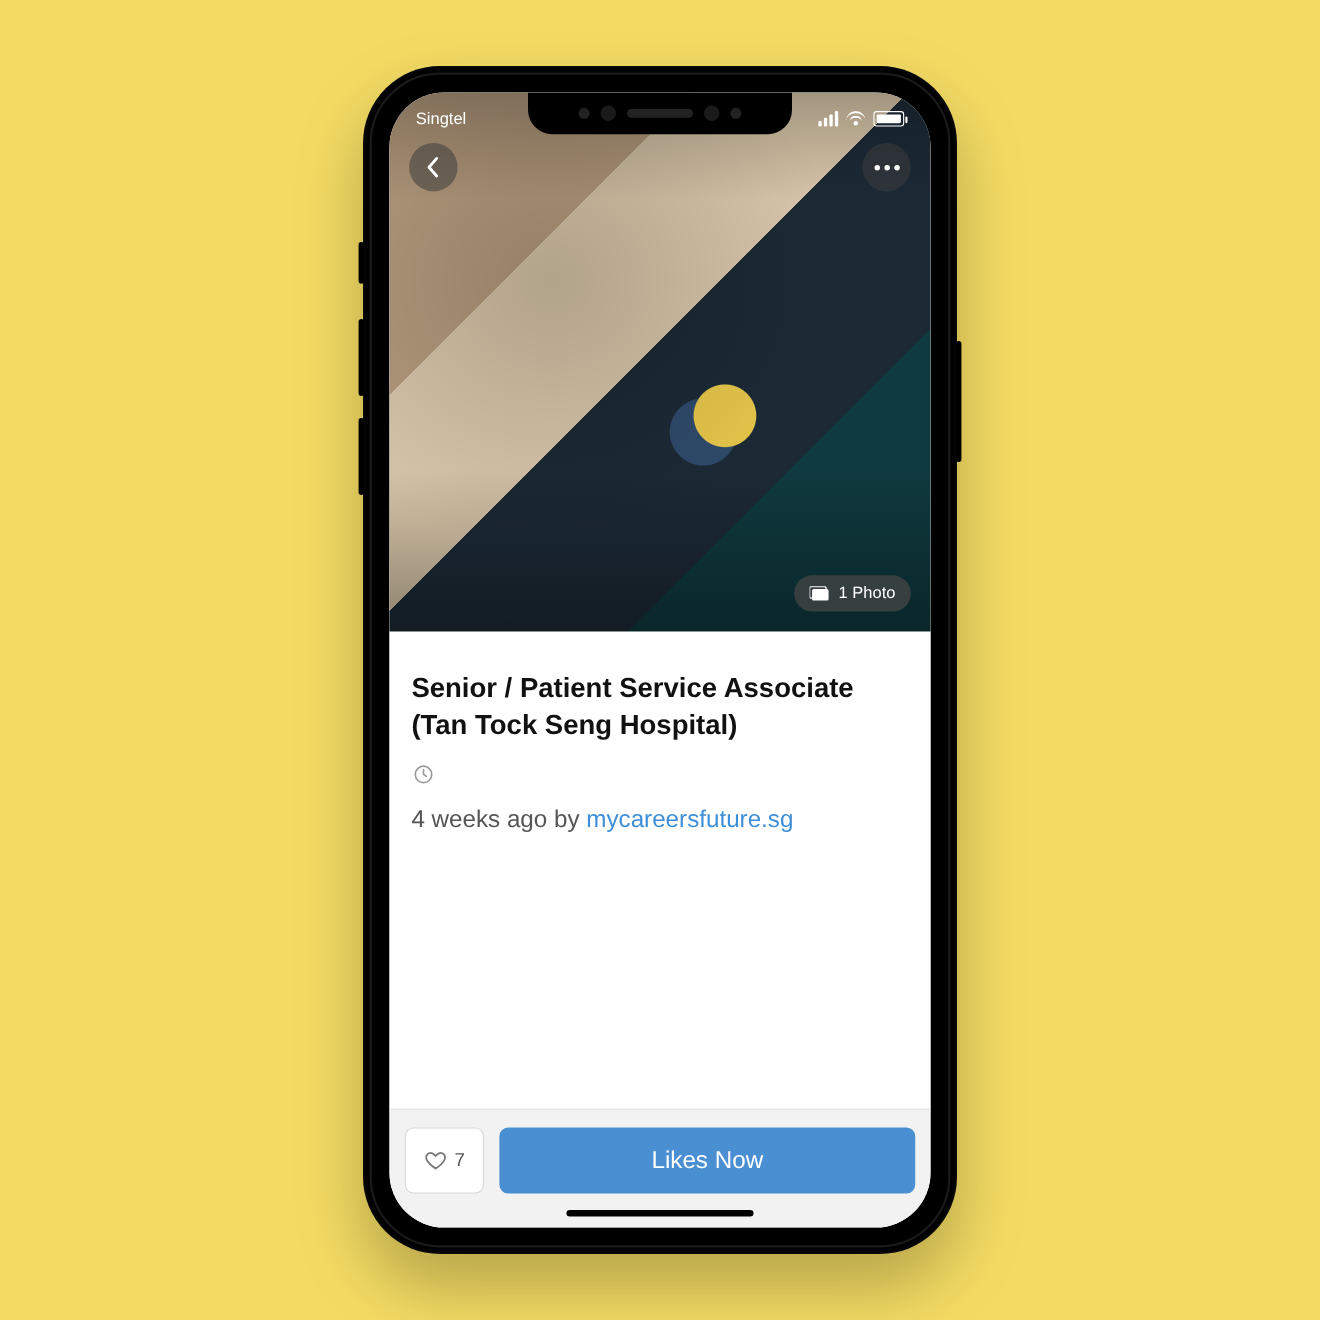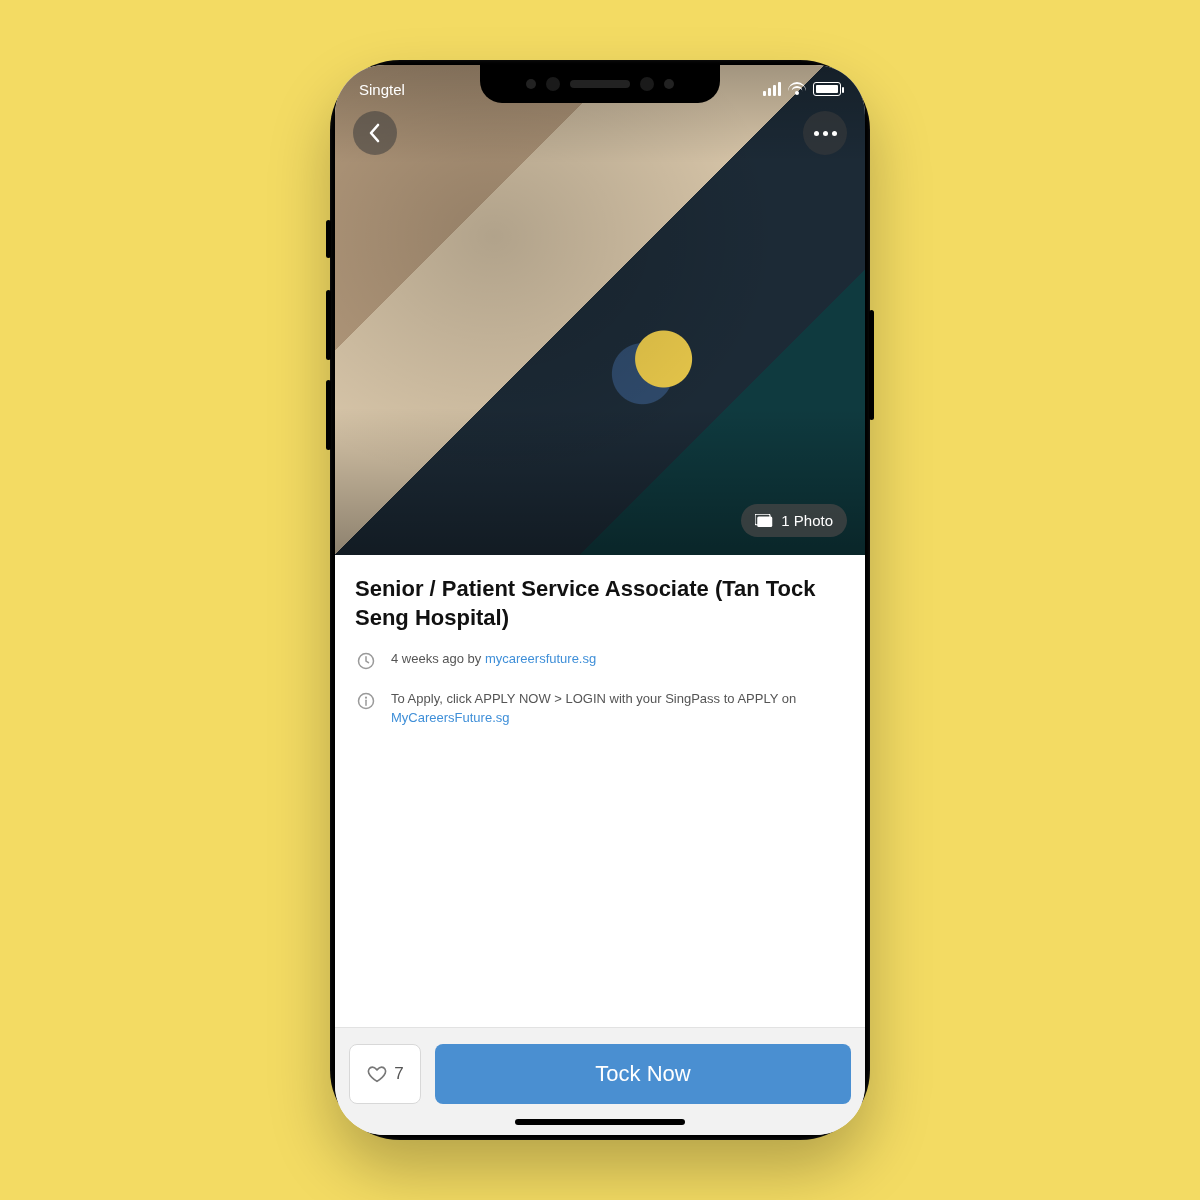--- a/index.html
+++ b/index.html
@@ -10,21 +10,21 @@
     display: flex;
     align-items: center;
     justify-content: center;
   }
 
   .phone {
     width: 540px;
     height: 1080px;
     background: #000;
     border-radius: 70px;
-    padding: 5px;
+    padding: 24px;
     position: relative;
     box-shadow: 0 30px 60px rgba(0,0,0,0.25), inset 0 0 4px rgba(255,255,255,0.1);
   }
   .phone::before {
     content: "";
     position: absolute;
     inset: 6px;
     border-radius: 64px;
     border: 2px solid #1a1a1a;
     pointer-events: none;
@@ -144,33 +144,35 @@
   .photo-pill svg { width: 18px; height: 14px; }
 
   
   .content {
     flex: 1;
     background: #fff;
     padding: 20px 20px 0 20px;
     overflow: hidden;
   }
   .title {
-    font-size: 22px;
+    font-size: 25px;
     font-weight: 700;
     color: #111;
     line-height: 1.3;
     margin-bottom: 18px;
+    margin-top: 16px;
   }
   .meta-row {
     display: flex;
     align-items: flex-start;
     gap: 14px;
     margin-bottom: 18px;
-    font-size: 13px;
+    font-size: 22px;
     color: #555;
+    flex-direction: column;
   }
   .meta-row .ico {
     width: 22px; height: 22px; flex: 0 0 22px;
     color: #9a9a9a;
     display: flex; align-items: center; justify-content: center;
   }
   .meta-row .txt { flex: 1; line-height: 1.45; }
   .link { color: #3f8fd8; }
 
   
@@ -285,41 +287,29 @@
               <path d="M12 7v5l3 2" stroke="currentColor" stroke-width="1.8" fill="none" stroke-linecap="round"></path>
             </svg>
         </span>
         <span class="txt">
           <span>4 weeks ago by </span><span class="link">mycareersfuture.sg</span>
         </span>
       </div>
 
 
 
-      <div class="meta-row">
-        <span class="ico">
-          <svg width="20" height="20" viewBox="0 0 24 24">
-              <circle cx="12" cy="12" r="9" fill="none" stroke="currentColor" stroke-width="1.8"></circle>
-              <circle cx="12" cy="8" r="1.3" fill="currentColor"></circle>
-              <path d="M12 11v6" stroke="currentColor" stroke-width="1.8" stroke-linecap="round"></path>
-            </svg>
-        </span>
-        <span class="txt">
-          <span>To Apply, click APPLY NOW &gt; LOGIN with your SingPass to APPLY on </span><span class="link">MyCareersFuture.sg</span>
-        </span>
-      </div>
     </div>
 
     <div class="bottombar">
       <div class="like-box">
         <svg width="22" height="22" viewBox="0 0 24 24">
             <path d="M12 20s-7-4.5-9-9c-1.3-3 .7-6.5 4-6.5 2 0 3.3 1.2 5 3 1.7-1.8 3-3 5-3 3.3 0 5.3 3.5 4 6.5-2 4.5-9 9-9 9z" fill="none" stroke="#777" stroke-width="1.8"></path>
           </svg>
         <span>7</span>
       </div>
       <div class="apply-btn">
-        <span>Tock Now</span>
+        <span>Likes Now</span>
       </div>
       <div class="home-indicator"></div>
     </div>
 
   </div>
 </div>
 
 </body></html>

